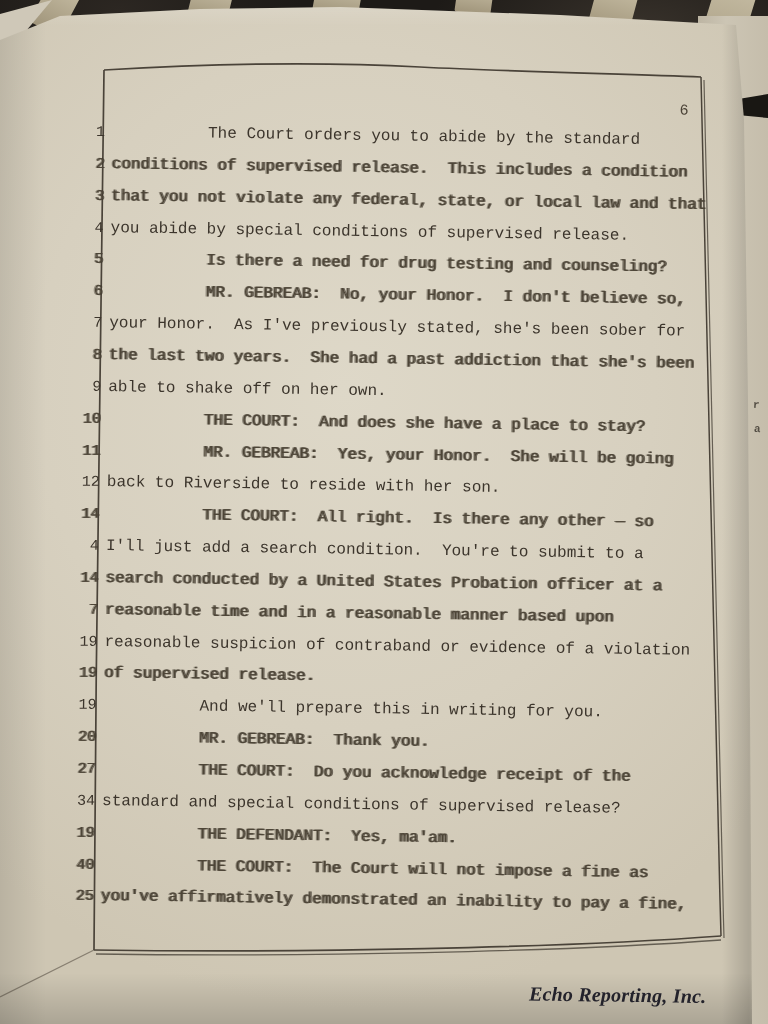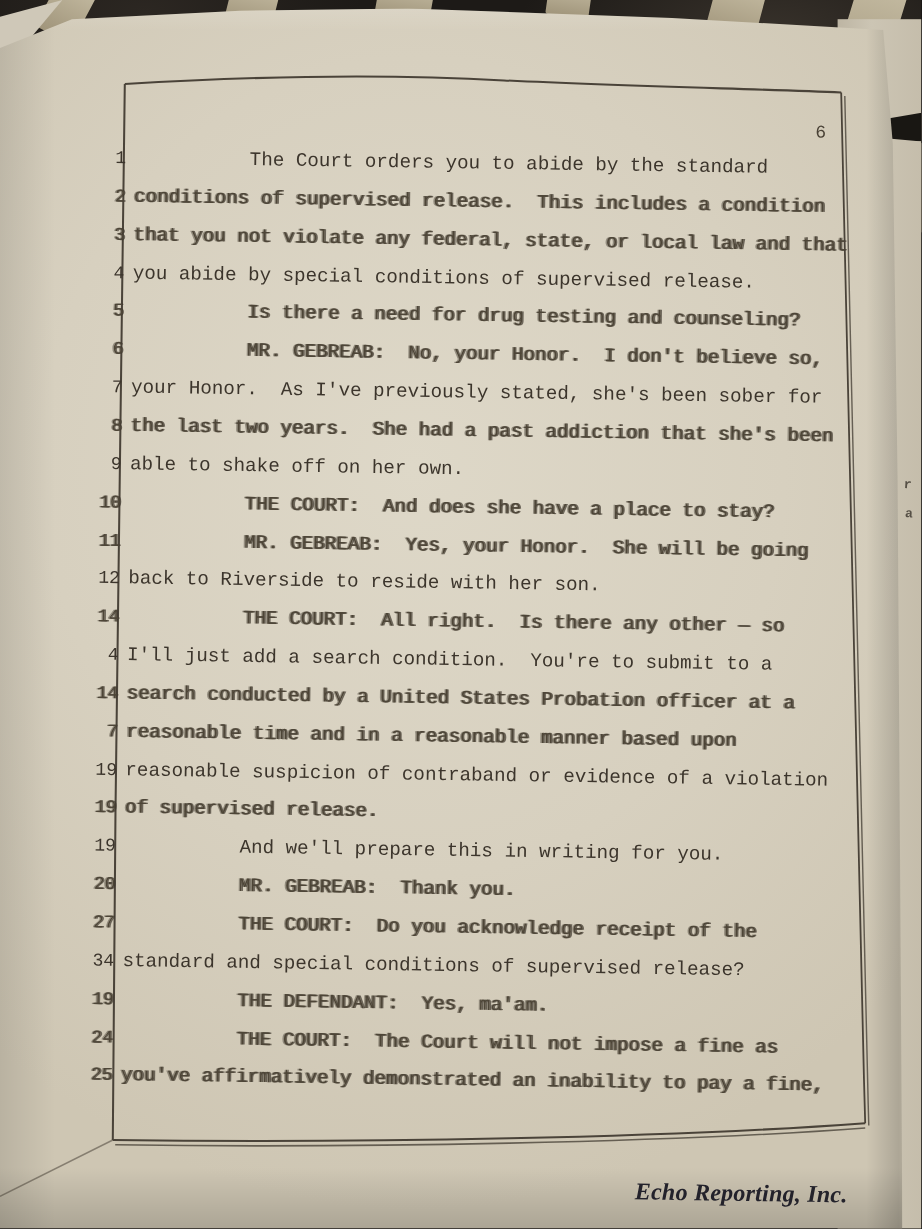--- a/index.html
+++ b/index.html
@@ -106,20 +106,20 @@
           <div class="t-line" style="top: 535.05px;"><span class="t-num">4</span><span class="t-text">I'll just add a search condition.  You're to submit to a</span></div>
           <div class="t-line ghost" style="top: 566.9px;"><span class="t-num">14</span><span class="t-text">search conducted by a United States Probation officer at a</span></div>
           <div class="t-line ghost" style="top: 598.75px;"><span class="t-num">7</span><span class="t-text">reasonable time and in a reasonable manner based upon</span></div>
           <div class="t-line" style="top: 630.6px;"><span class="t-num">19</span><span class="t-text">reasonable suspicion of contraband or evidence of a violation</span></div>
           <div class="t-line ghost" style="top: 662.45px;"><span class="t-num">19</span><span class="t-text">of supervised release.</span></div>
           <div class="t-line" style="top: 694.3px;"><span class="t-num">19</span><span class="t-text indent">And we'll prepare this in writing for you.</span></div>
           <div class="t-line ghost" style="top: 726.15px;"><span class="t-num">20</span><span class="t-text indent">MR. GEBREAB:  Thank you.</span></div>
           <div class="t-line ghost" style="top: 758px;"><span class="t-num">27</span><span class="t-text indent">THE COURT:  Do you acknowledge receipt of the</span></div>
           <div class="t-line" style="top: 789.85px;"><span class="t-num">34</span><span class="t-text">standard and special conditions of supervised release?</span></div>
           <div class="t-line ghost" style="top: 821.7px;"><span class="t-num">19</span><span class="t-text indent">THE DEFENDANT:  Yes, ma'am.</span></div>
-          <div class="t-line ghost" style="top: 853.55px;"><span class="t-num">24</span><span class="t-text indent">THE COURT:  The Court will not impose a fine as</span></div>
+          <div class="t-line ghost" style="top: 853.55px;"><span class="t-num">40</span><span class="t-text indent">THE COURT:  The Court will not impose a fine as</span></div>
           <div class="t-line ghost" style="top: 885.4px;"><span class="t-num">25</span><span class="t-text">you've affirmatively demonstrated an inability to pay a fine,</span></div>
         </div>
       <div class="footer">Echo Reporting, Inc.</div>
     </div>
 
   </div>
 </div>
 
 </body></html>

